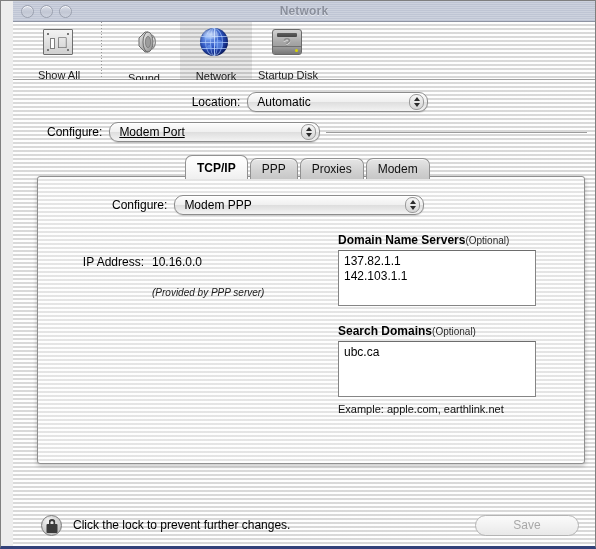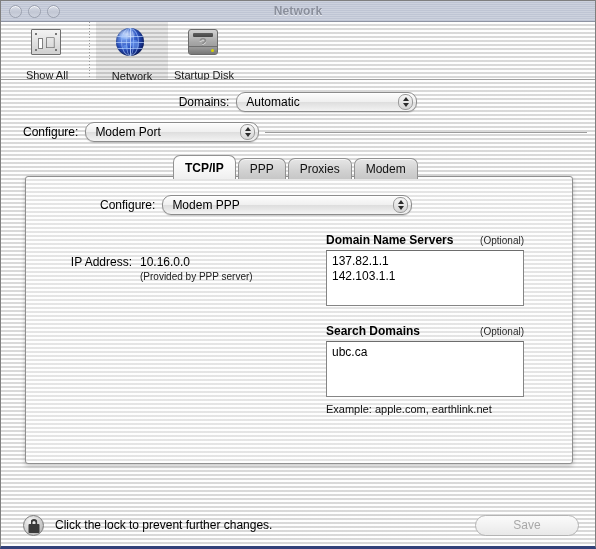--- a/index.html
+++ b/index.html
@@ -19,20 +19,21 @@
   
   .pinstripe {
     background-color: #e9e9e9;
     background-image: repeating-linear-gradient(
       to bottom,
       rgba(255,255,255,0.95) 0px,
       rgba(255,255,255,0.95) 2px,
       rgba(214,214,214,0.85) 2px,
       rgba(214,214,214,0.85) 4px
     );
+    padding-left: 12px;
   }
 
   .window {
     position: relative;
     width: 596px;
     height: 549px;
     box-sizing: border-box;
     border: 1px solid #7f7f7f;
     border-bottom: 3px solid #33427a;
     background: #ededed;
@@ -264,21 +265,21 @@
   .popup .arrows .up,
   .popup .arrows .dn {
     width: 0; height: 0;
     border-left: 3px solid transparent;
     border-right: 3px solid transparent;
   }
   .popup .arrows .up { border-bottom: 4px solid #2b2b2b; }
   .popup .arrows .dn { border-top: 4px solid #2b2b2b; }
 
   #location-popup { width: 181px; }
-  #configure-port-popup { width: 174px; }
+  #configure-port-popup { width: 211px; text-decoration: underline; }
   #configure-ppp-popup { width: 250px; }
 
   .configure-rule {
     flex: 1;
     height: 1px;
     background: #9b9b9b;
     margin-left: 6px;
     margin-right: 8px;
   }
 
@@ -364,29 +365,29 @@
   }
   .ip-label {
     width: 92px;
     text-align: right;
     font-size: 12px;
     margin-right: 8px;
   }
   .ip-value { font-size: 12px; }
   .ip-note {
     margin-left: 100px;
-    margin-top: 2px;
+    margin-top: 18px;
     font-size: 10px;
     color: #222;
+    font-style: italic;
   }
 
   .box-header {
     display: flex;
     align-items: baseline;
-    justify-content: space-between;
     width: 198px;
     margin-bottom: 3px;
   }
   .box-title { font-size: 12px; font-weight: bold; color: #000; }
   .box-optional { font-size: 10px; color: #2a2a2a; }
 
   .textbox {
     width: 198px;
     box-sizing: border-box;
     border: 1px solid #858585;
@@ -404,21 +405,21 @@
   .example-text {
     width: 198px;
     margin-top: 6px;
     font-size: 11px;
     color: #111;
   }
 
   
   .bottombar {
     position: absolute;
-    left: 0;
+    left: 6px;
     right: 0;
     bottom: 0;
     height: 48px;
     display: flex;
     align-items: center;
     padding: 0 16px 0 22px;
     box-sizing: border-box;
   }
   .lock {
     width: 21px; height: 21px;
@@ -494,20 +495,38 @@
           <div class="dot" style="right:3px;bottom:3px;"></div>
           <div class="slot"></div>
           <div class="apple"></div>
         </div>
       </div>
       <div class="tb-label">Show All</div>
     </div>
 
     <div class="tb-sep"></div>
 
+    <div class="tb-item">
+      <div class="tb-icon">
+        <svg width="32" height="32" viewBox="0 0 32 32">
+          <defs>
+            <linearGradient id="spk" x1="0" y1="0" x2="1" y2="1">
+              <stop offset="0%" stop-color="#f2f2f2"></stop>
+              <stop offset="45%" stop-color="#bdbdbd"></stop>
+              <stop offset="100%" stop-color="#8a8a8a"></stop>
+            </linearGradient>
+          </defs>
+          <path d="M11 12 L17 6 L20 6 L20 26 L17 26 L11 20 Z" fill="url(#spk)" stroke="#6d6d6d" stroke-width="1"></path>
+          <ellipse cx="20" cy="16" rx="5" ry="10" fill="url(#spk)" stroke="#6b6b6b" stroke-width="1"></ellipse>
+          <ellipse cx="20" cy="16" rx="2.6" ry="5.6" fill="#9c9c9c" stroke="#7a7a7a" stroke-width="0.8"></ellipse>
+          <path d="M24 9 A9 9 0 0 1 24 23" fill="none" stroke="#8c8c8c" stroke-width="1.4"></path>
+        </svg>
+      </div>
+      <div class="tb-label">Sound</div>
+    </div>
 
     <div class="tb-item selected">
       <div class="tb-icon">
         <div class="icon-globe">
           <div class="merid"></div>
           <div class="ell" style="left:18%; width:64%;"></div>
           <div class="ell" style="left:34%; width:32%;"></div>
           <div class="par" style="top:50%;"></div>
           <div class="par" style="top:27%;"></div>
           <div class="par" style="top:73%;"></div>
@@ -530,21 +549,21 @@
         </div>
       </div>
       <div class="tb-label">Startup Disk</div>
     </div>
 
   </div>
 
   <div class="body-area pinstripe">
 
     <div class="row-location">
-      <div class="field-label">Domains:</div>
+      <div class="field-label">Location:</div>
       <div class="popup" id="location-popup">
         <span>Automatic</span>
         <span class="arrows">
           <span class="up"></span>
             <span class="dn"></span>
         </span>
       </div>
     </div>
 
     <div class="row-configure">

